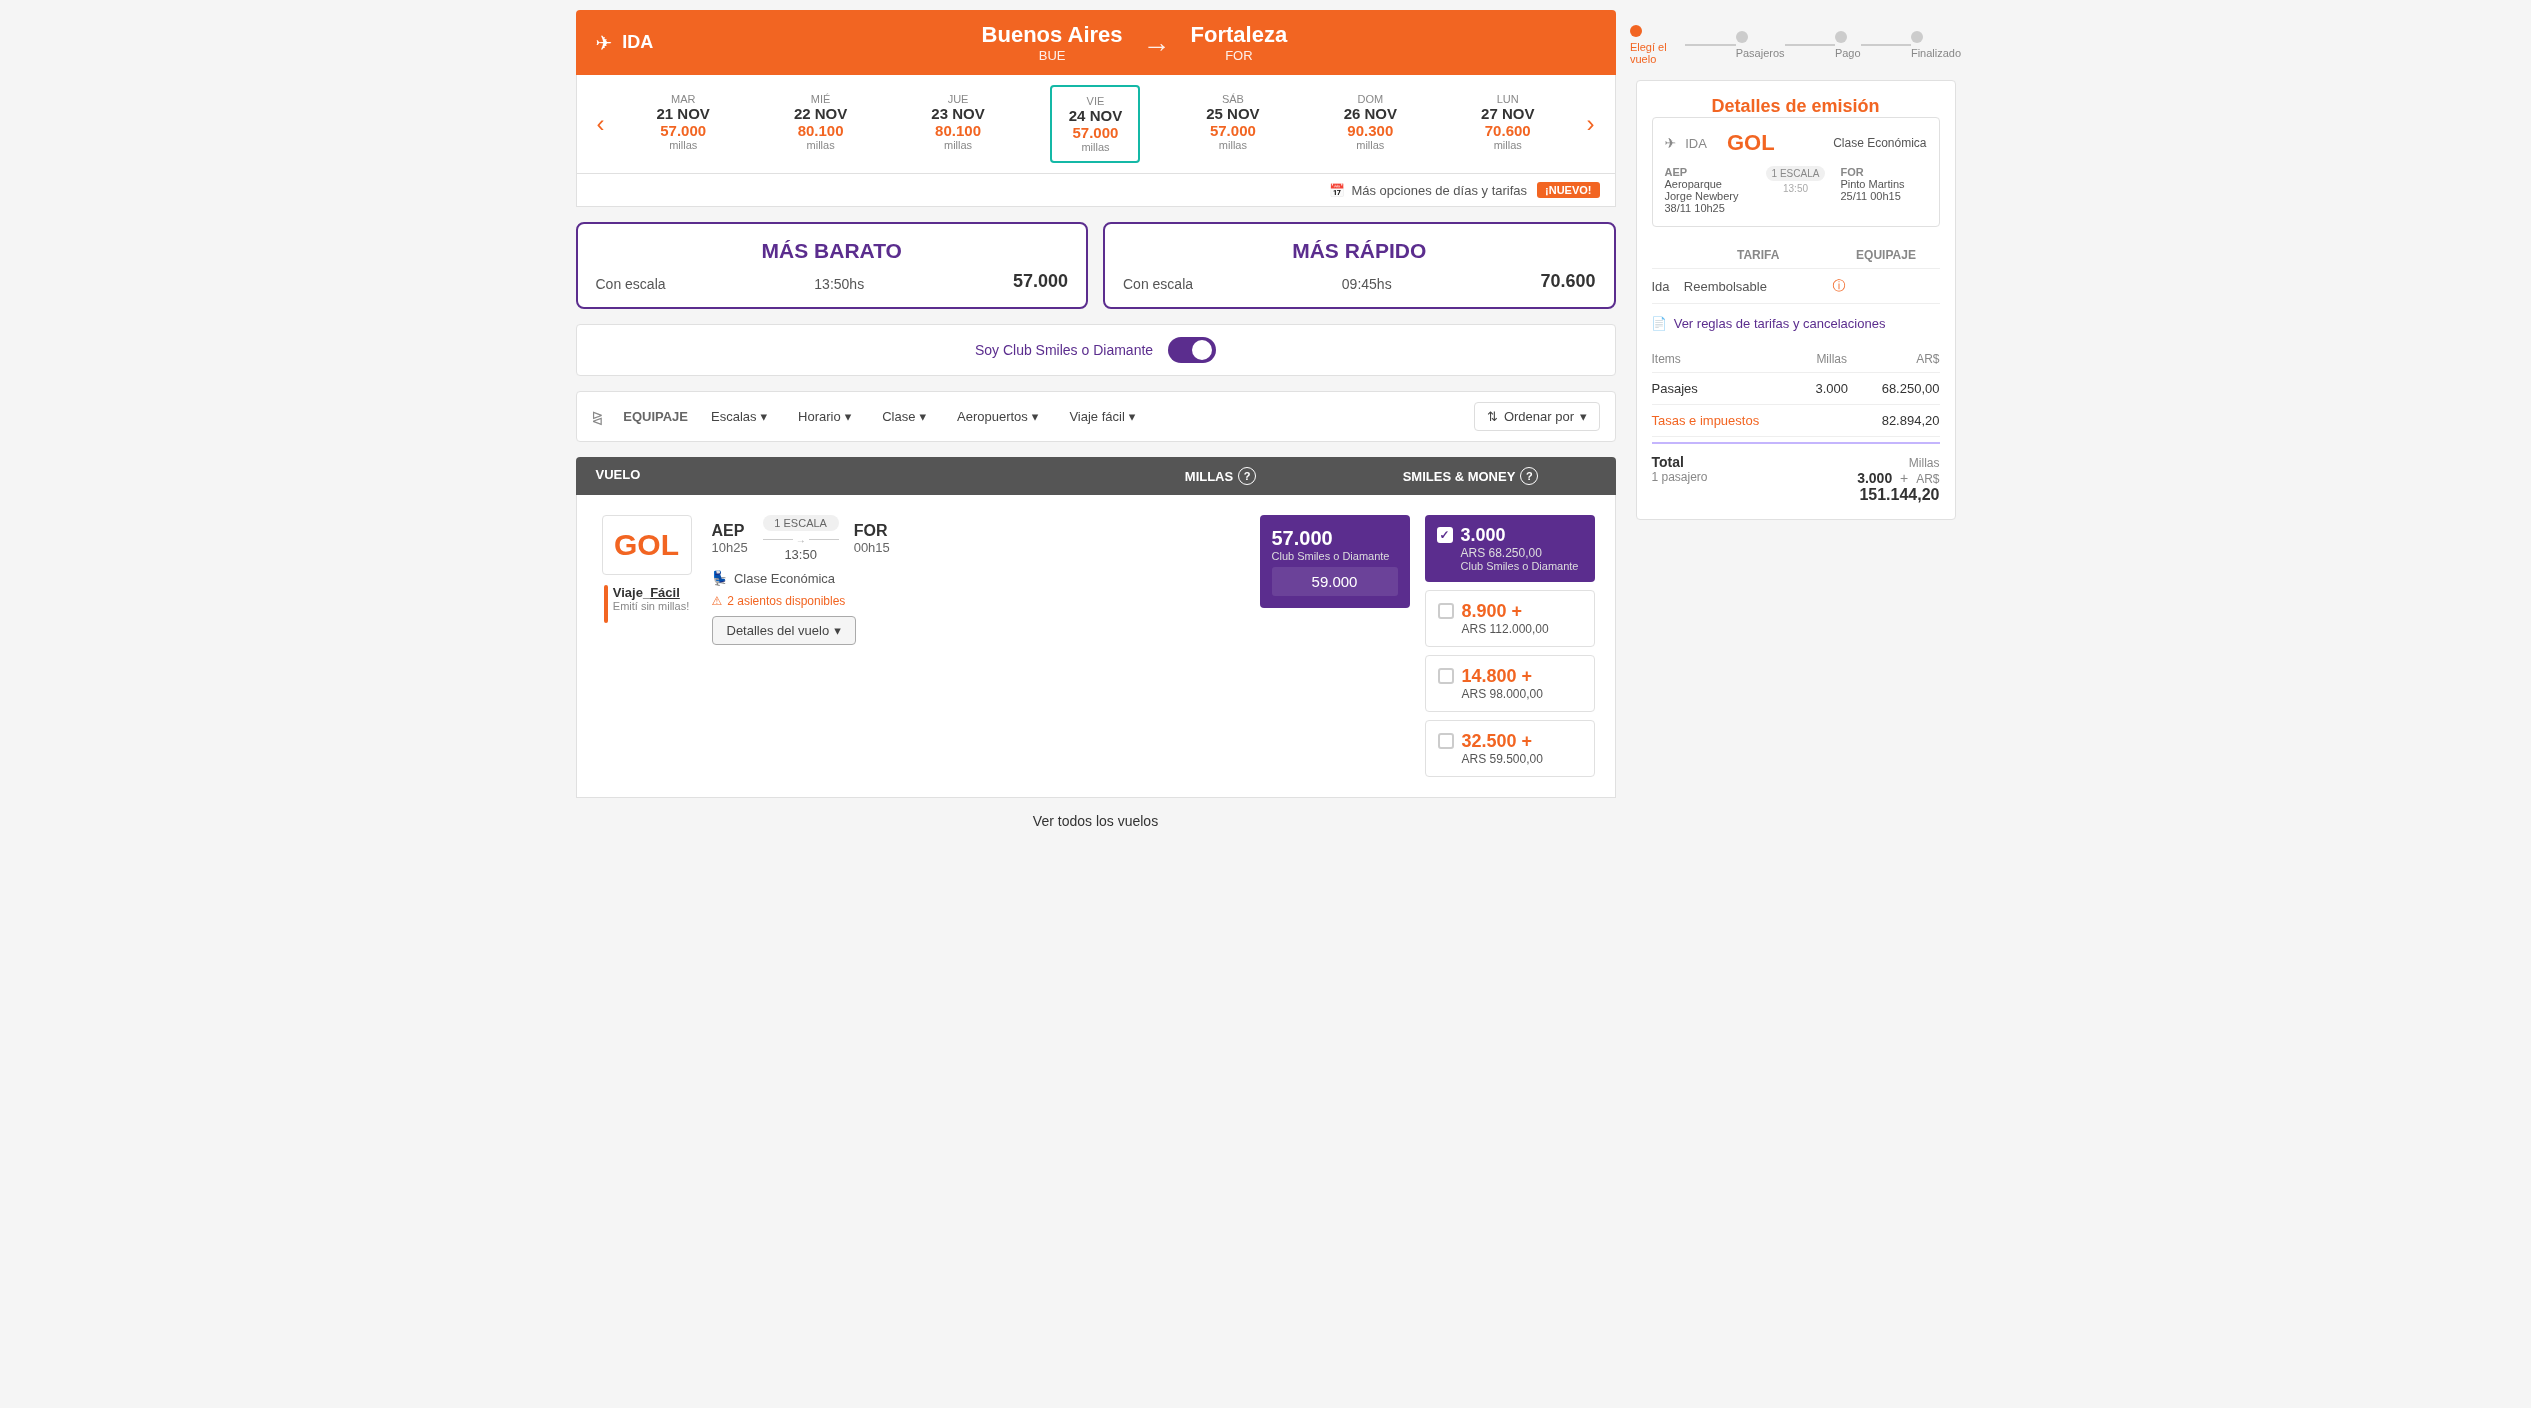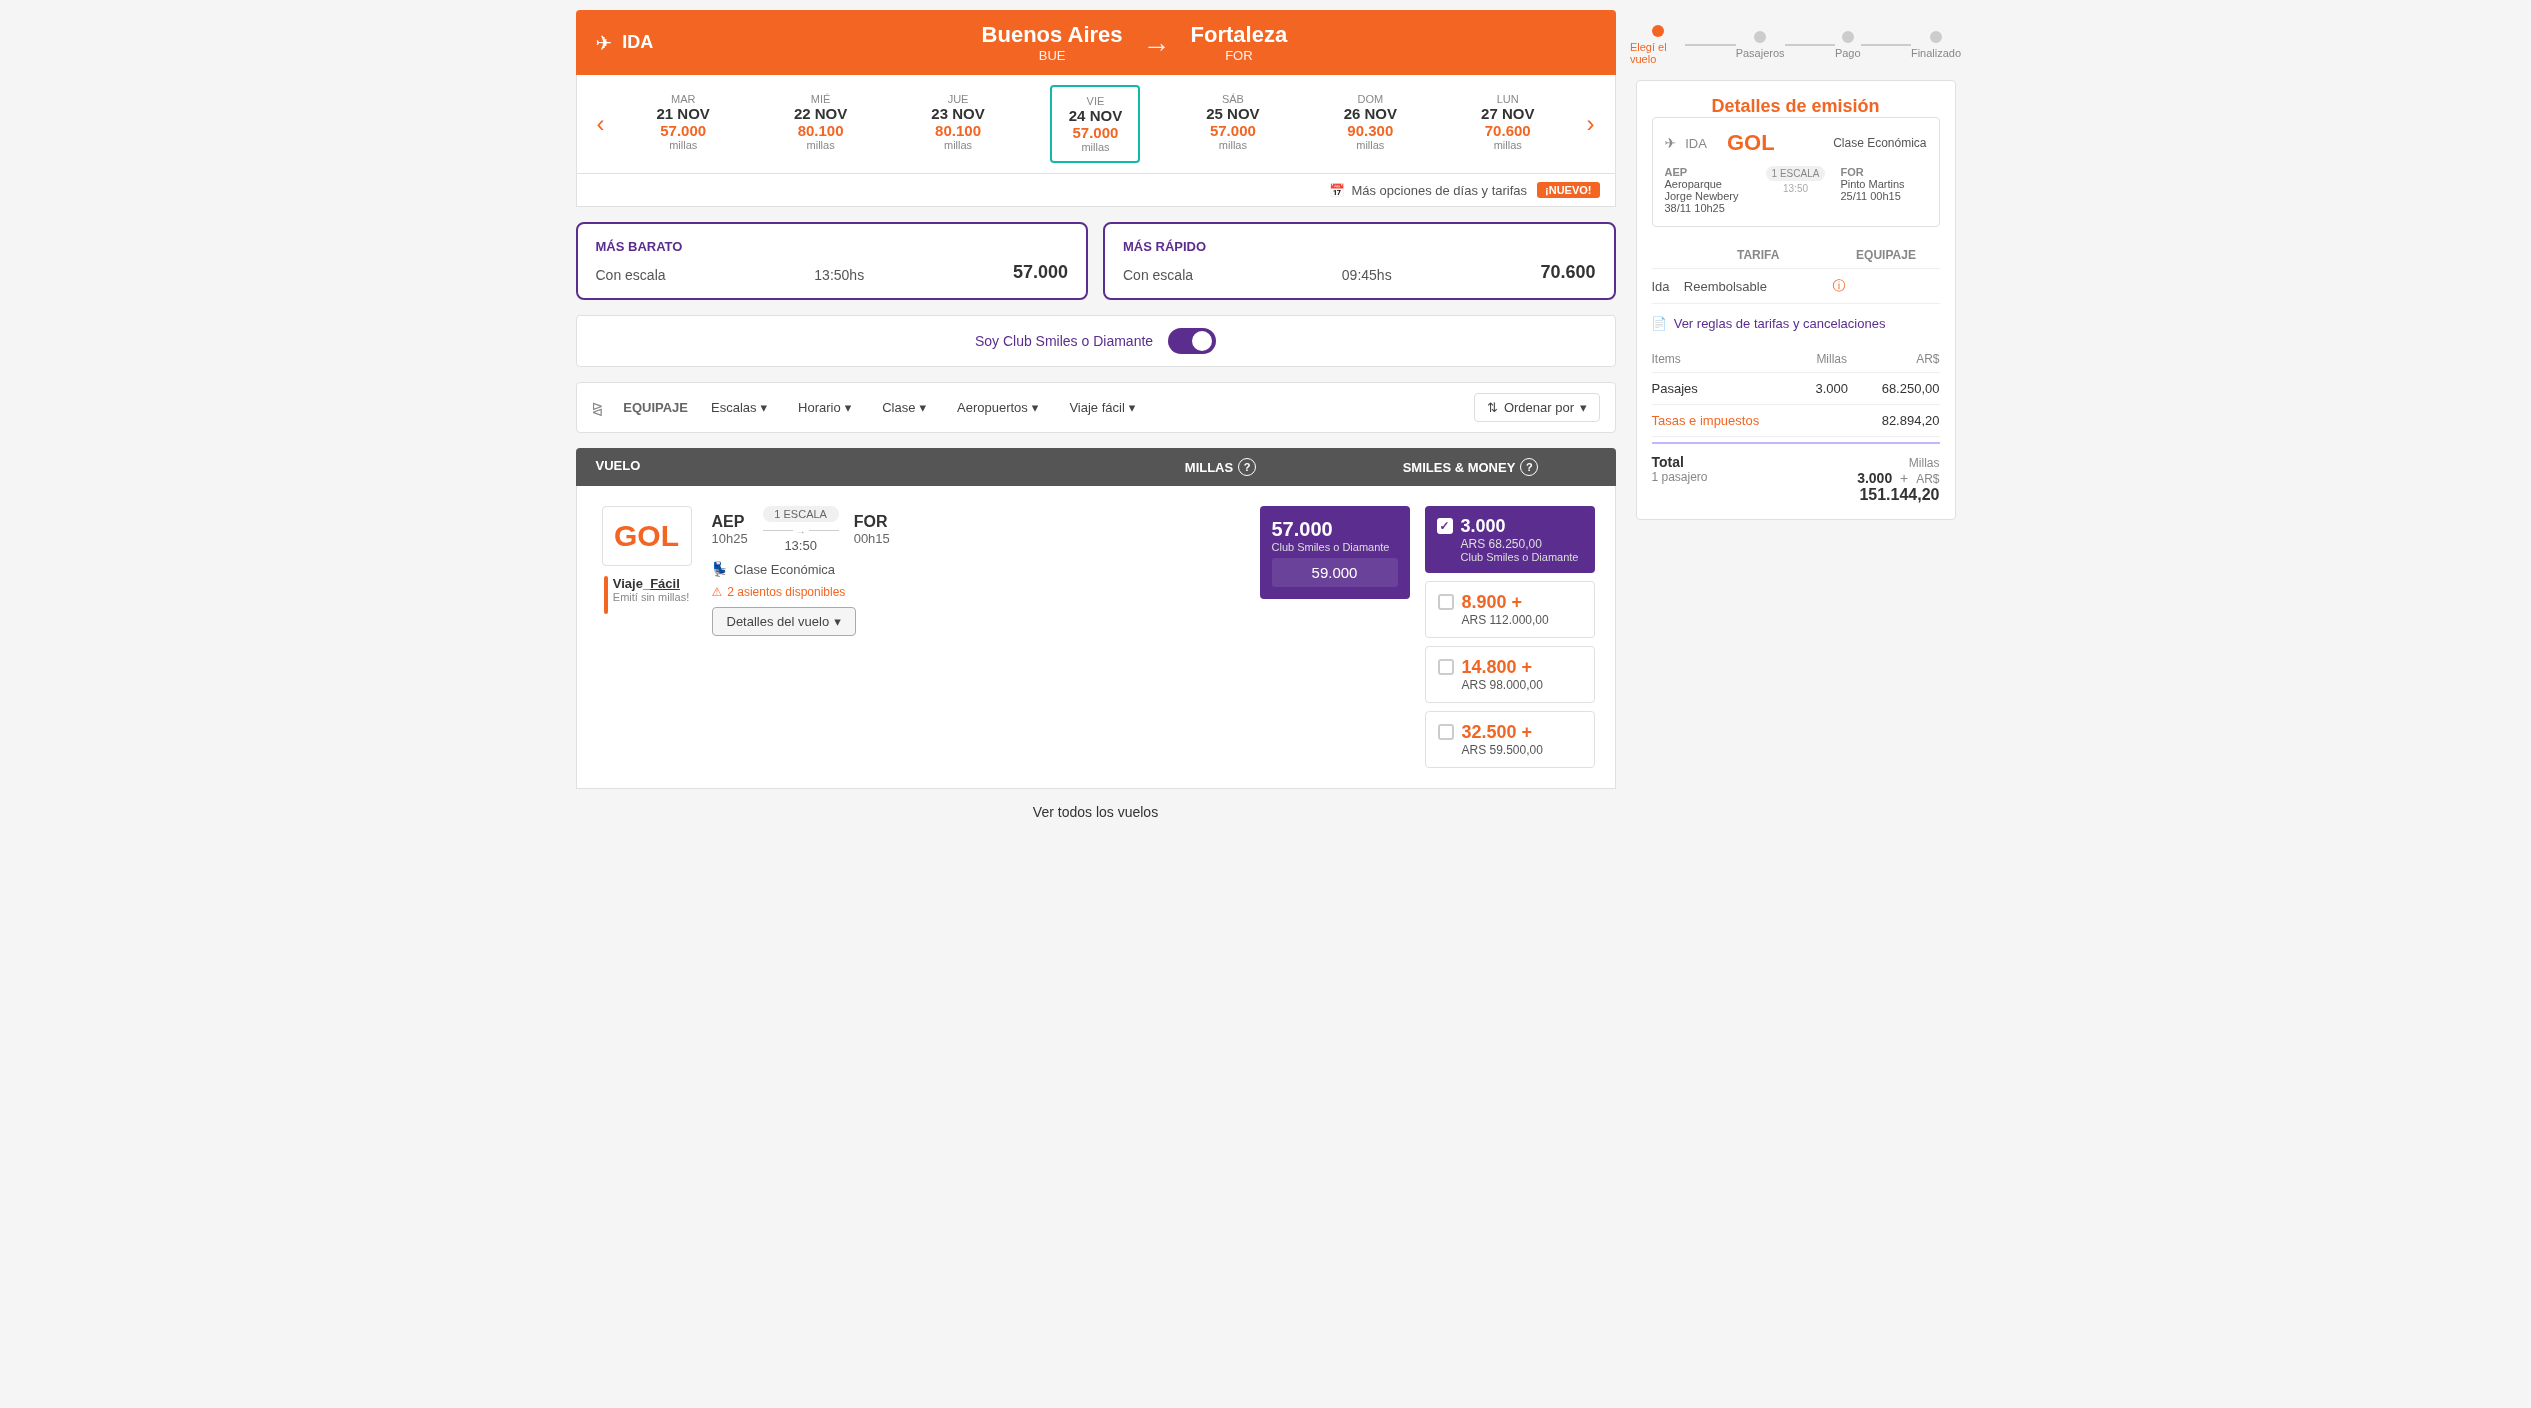--- a/index.html
+++ b/index.html
@@ -31,21 +31,21 @@
     .date-item .miles-label { font-size: 11px; color: #888; }
 
     
     .more-options { background: white; border: 1px solid #e0e0e0; border-top: none; display: flex; align-items: center; justify-content: flex-end; padding: 8px 15px; gap: 10px; }
     .more-options-btn { background: none; border: none; color: #555; cursor: pointer; display: flex; align-items: center; gap: 6px; font-size: 13px; }
     .new-badge { background: #f26522; color: white; font-size: 11px; font-weight: bold; padding: 2px 8px; border-radius: 3px; }
 
     
     .filter-cards { display: flex; gap: 15px; margin: 15px 0; }
     .filter-card { flex: 1; border: 2px solid #5b2d8e; border-radius: 8px; padding: 15px 18px; background: white; }
-    .filter-card .card-title { font-weight: bold; font-size: 13px; color: #5b2d8e; margin-bottom: 8px; }
+    .filter-card .card-title { font-weight: bold; font-size: 21px; color: #5b2d8e; margin-bottom: 8px; text-align: center; }
     .filter-card .card-detail { display: flex; justify-content: space-between; align-items: flex-end; font-size: 14px; color: #555; }
     .filter-card .card-miles { font-weight: bold; font-size: 18px; color: #333; }
 
     
     .toggle-section { background: white; border: 1px solid #e0e0e0; border-radius: 4px; padding: 12px 20px; margin-bottom: 15px; display: flex; align-items: center; justify-content: center; gap: 15px; }
     .toggle-label { color: #5b2d8e; font-weight: 500; font-size: 14px; }
     .toggle-switch { position: relative; width: 48px; height: 26px; }
     .toggle-switch input { opacity: 0; width: 0; height: 0; }
     .toggle-slider { position: absolute; cursor: pointer; top: 0; left: 0; right: 0; bottom: 0; background: #5b2d8e; border-radius: 26px; }
     .toggle-slider:before { position: absolute; content: ""; height: 20px; width: 20px; left: 24px; bottom: 3px; background: white; border-radius: 50%; transition: 0.3s; }
@@ -78,21 +78,21 @@
     .seat-icon { font-size: 14px; color: #555; }
     .viaje-facil { display: flex; align-items: flex-start; gap: 5px; margin-top: 10px; }
     .seats-warning { display: flex; align-items: center; gap: 5px; font-size: 12px; color: #f26522; margin-top: 8px; }
     .details-btn { border: 1px solid #aaa; background: #f5f5f5; border-radius: 4px; padding: 6px 14px; cursor: pointer; font-size: 13px; color: #444; display: flex; align-items: center; gap: 5px; margin-top: 8px; }
 
     
     .see-all { text-align: center; padding: 15px; font-size: 14px; color: #333; font-weight: 500; cursor: pointer; }
 
     
     .progress-bar { display: flex; align-items: center; justify-content: center; padding: 15px 10px; gap: 0; }
-    .progress-step { display: flex; flex-direction: column; align-items: center; gap: 4px; }
+    .progress-step { display: flex; flex-direction: column; gap: 4px; }
     .step-dot { width: 12px; height: 12px; border-radius: 50%; background: #ccc; }
     .step-dot.active { background: #f26522; }
     .step-line { width: 60px; height: 2px; background: #ccc; }
     .step-label { font-size: 11px; color: #888; }
     .step-label.active { color: #f26522; }
     .progress-steps { display: flex; align-items: center; gap: 0; }
 
     .emission-details { background: white; border: 1px solid #e0e0e0; border-radius: 4px; padding: 15px; }
     .emission-title { color: #f26522; font-size: 18px; font-weight: bold; text-align: center; }
 

